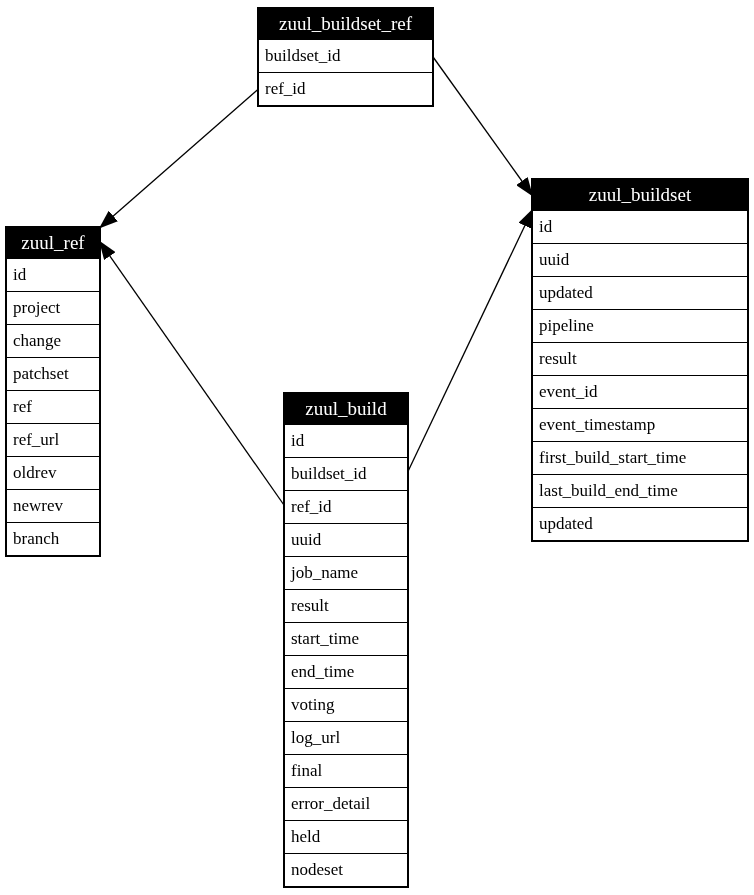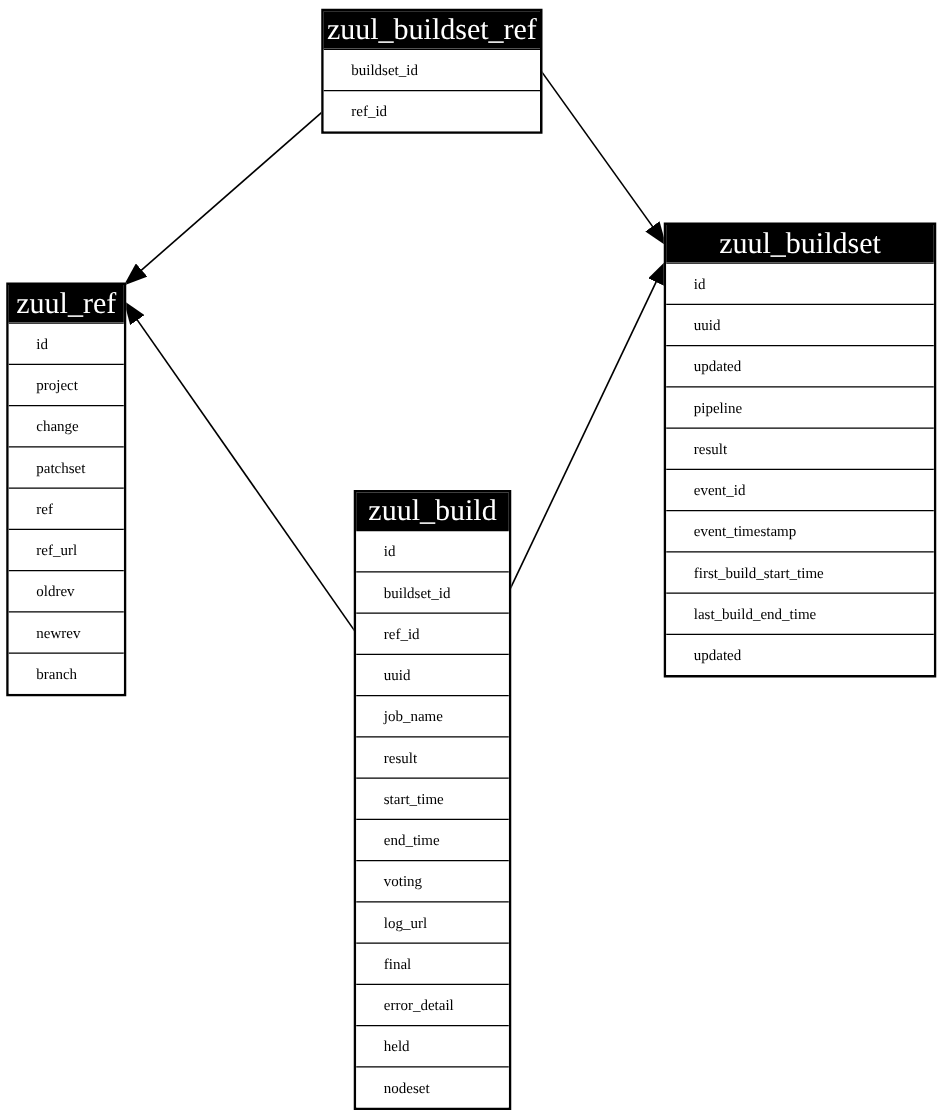--- a/index.html
+++ b/index.html
@@ -33,30 +33,30 @@
     box-sizing: border-box;
     border: 2px solid #000000;
     background: #ffffff;
   }
   .db-header {
     height: 30px;
     line-height: 30px;
     background: #000000;
     color: #ffffff;
     text-align: center;
-    font-size: 24px;
+    font-size: 19px;
     white-space: nowrap;
     overflow: hidden;
   }
   .db-row {
     height: 32px;
     line-height: 32px;
     border-top: 1.4px solid #000000;
-    padding-left: 22px;
-    font-size: 12px;
+    padding-left: 6px;
+    font-size: 17px;
     color: #000000;
     white-space: nowrap;
     overflow: hidden;
     background: #ffffff;
   }
   
   .pos-zuul_buildset_ref { left: 257px; top: 7px;   width: 177px; }
   .pos-zuul_ref          { left: 5px;   top: 182px; width: 96px; margin-top: 44px;  }
   .pos-zuul_buildset     { left: 531px; top: 150px; width: 218px; margin-top: 28px; }
   .pos-zuul_build        { left: 283px; top: 392px; width: 126px; }

